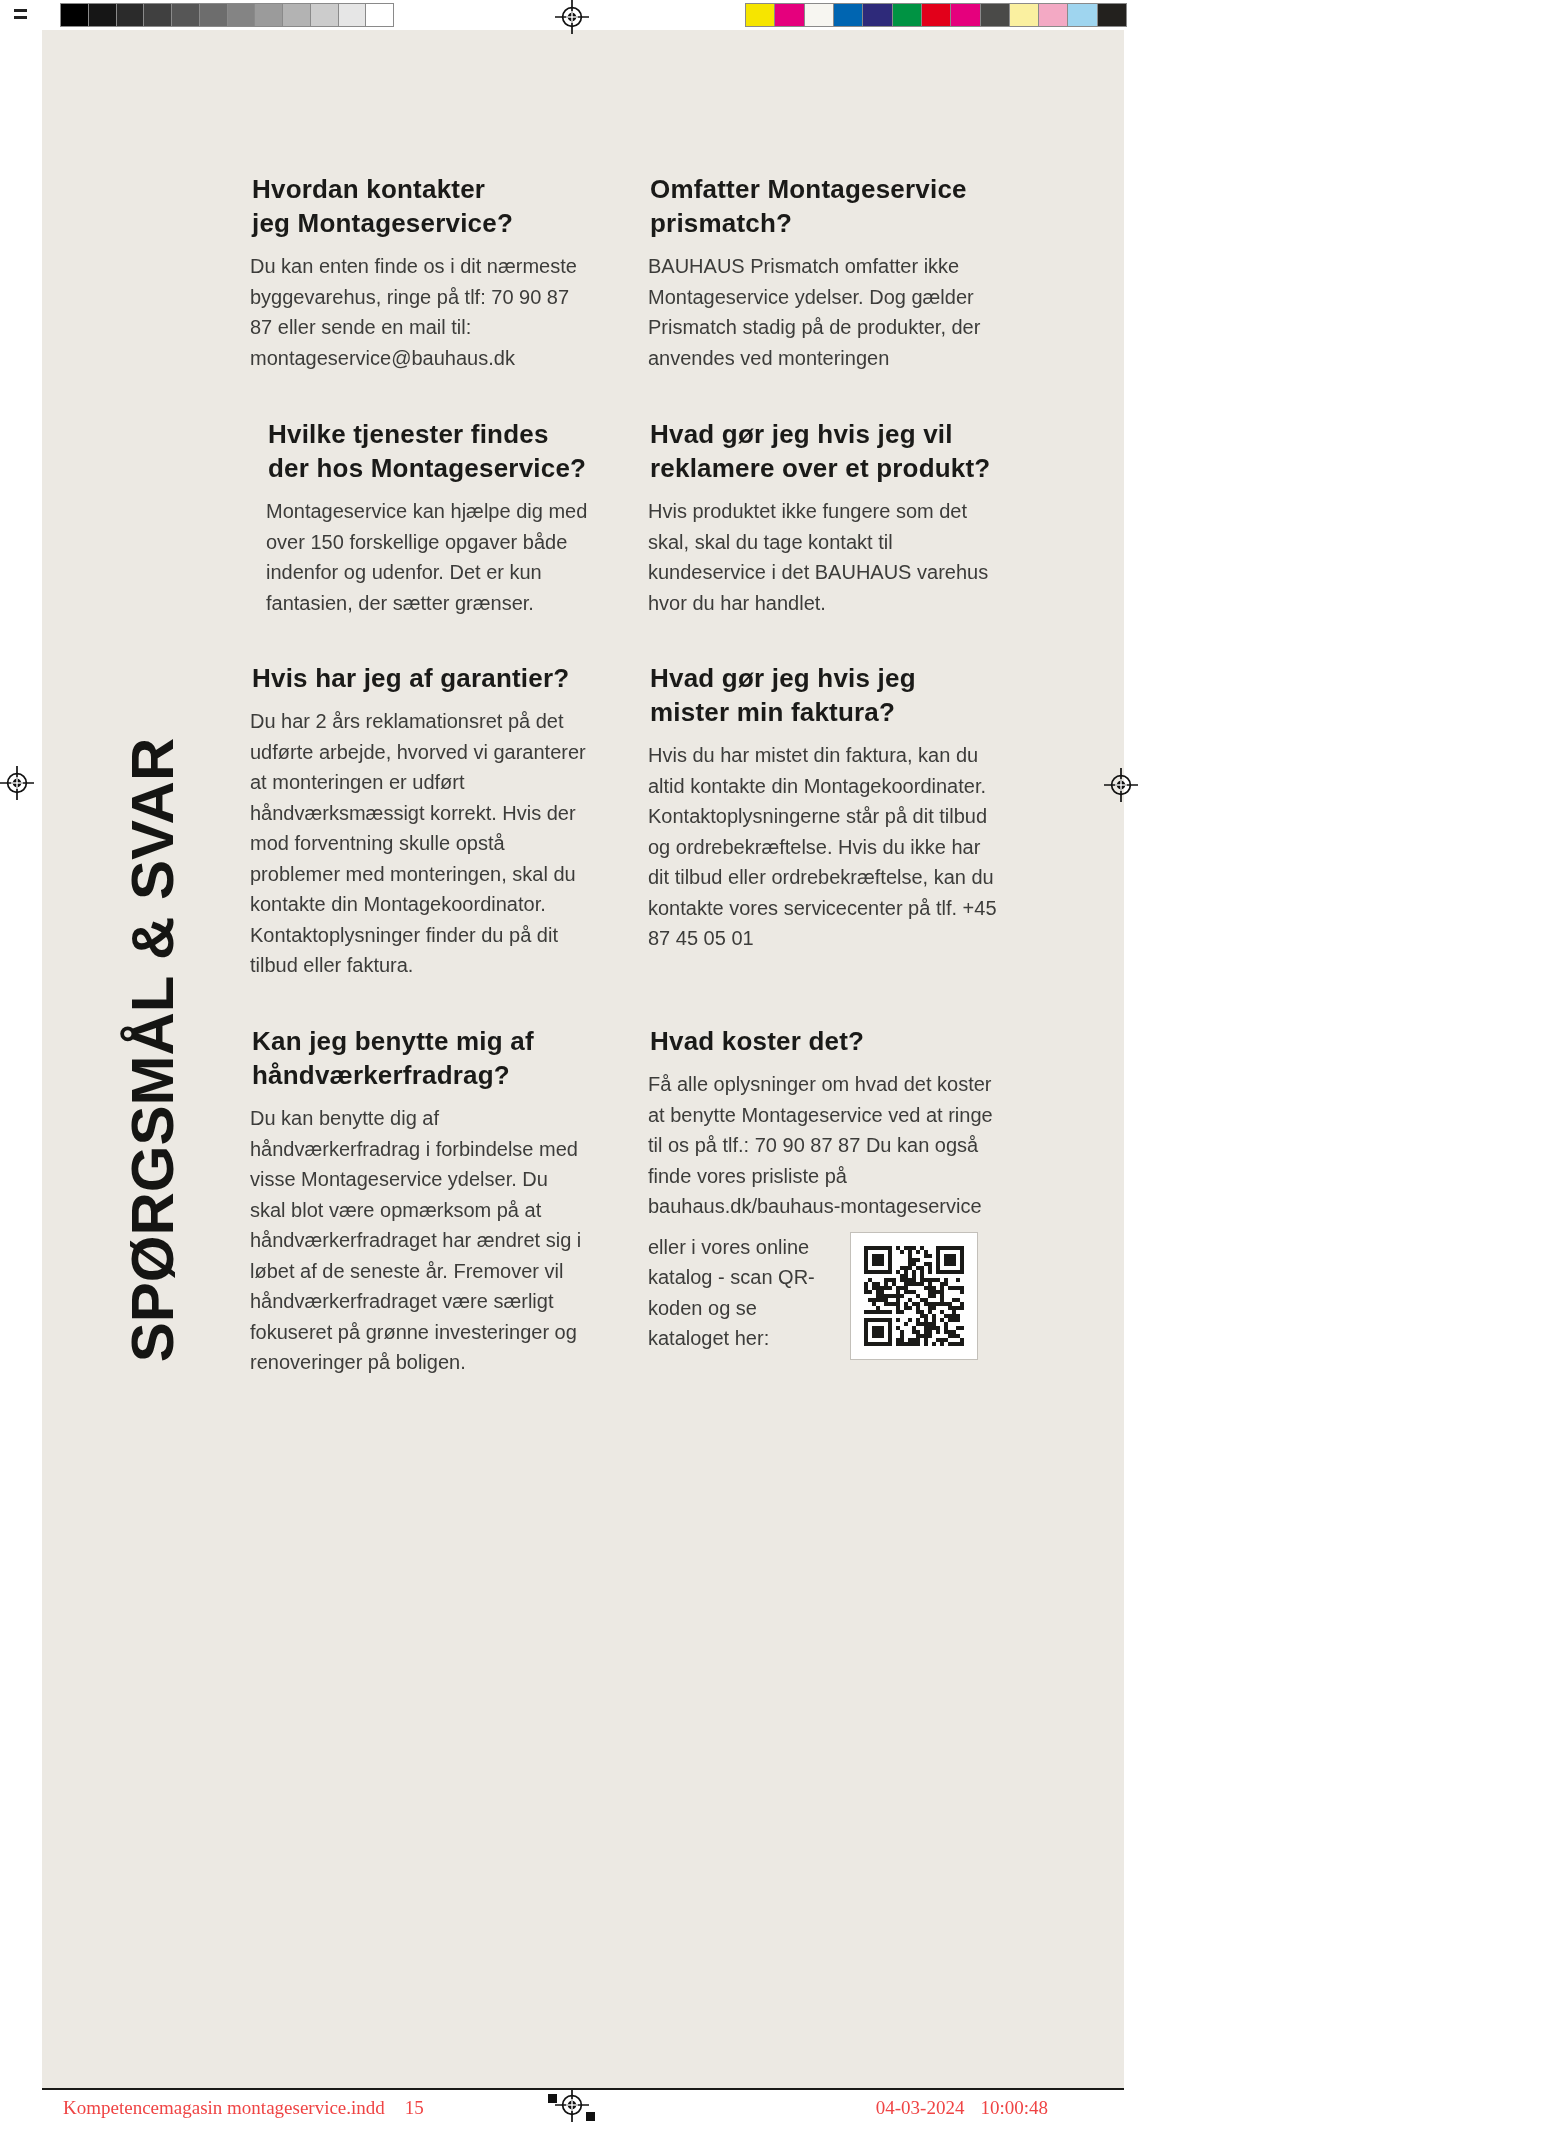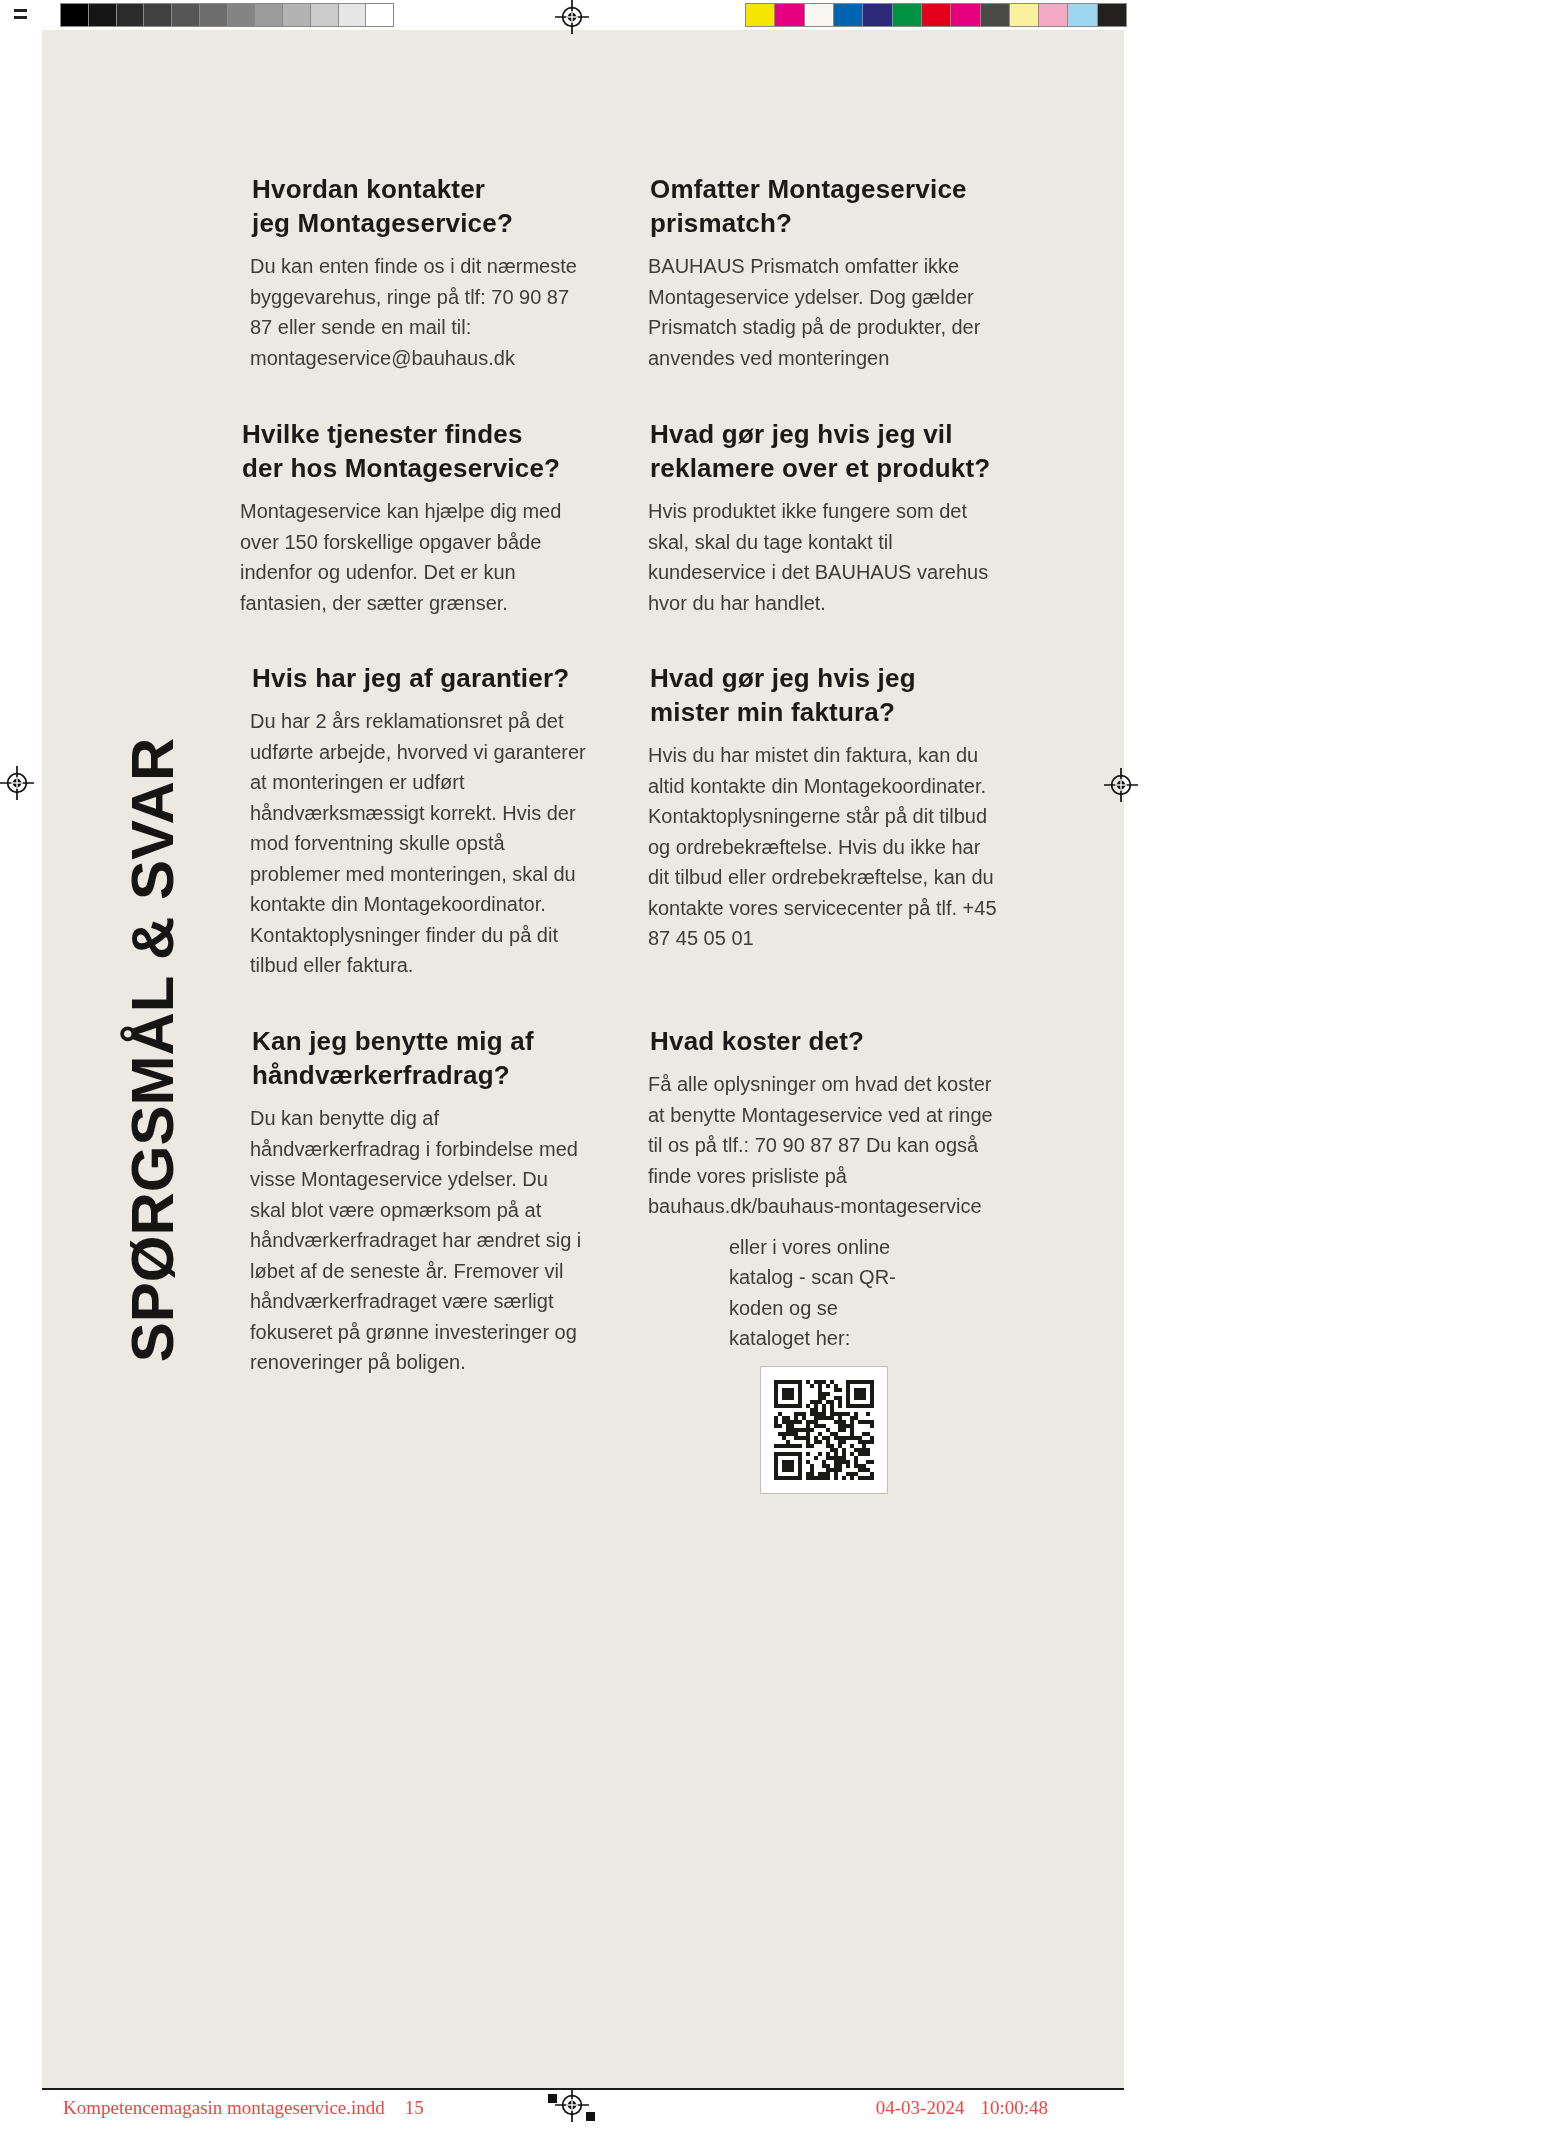--- a/index.html
+++ b/index.html
@@ -31,28 +31,28 @@
     white-space:nowrap;font-size:60px;font-weight:700;color:#151513;letter-spacing:0px;
   }
   
   .faq{position:absolute;color:var(--body,#3c3c3a);}
   .faq h3{
     margin:0 0 11px 2px;font-size:26px;line-height:34px;font-weight:700;
     color:var(--heading,#1a1a18);white-space:pre-line;letter-spacing:0.2px;
   }
   .faq p{margin:0;font-size:20px;line-height:30.5px;}
   .pos-l1{left:250px;top:172px;width:336px;}
-  .pos-l2{left:240px;top:417px;width:336px;}
+  .pos-l2{left:266px;top:417px;width:336px;}
   .pos-l3{left:250px;top:661px;width:336px;}
   .pos-l4{left:250px;top:1024px;width:336px;}
   .pos-r1{left:648px;top:172px;width:352px;}
   .pos-r2{left:648px;top:417px;width:352px;}
   .pos-r3{left:648px;top:661px;width:352px;}
   .pos-r4{left:648px;top:1024px;width:352px;}
-  .qr-row{display:flex;gap:12px;align-items:center;margin-top:10px;flex-direction:column;}
+  .qr-row{display:flex;gap:12px;align-items:flex-start;margin-top:10px;}
   .qr-row p{width:190px;}
   .qr{width:100px;height:100px;padding:13px;background:#ffffff;border:1px solid #c3c0ba;}
   
   .footer-rule{position:absolute;left:42px;top:2088px;width:1082px;height:2px;background:#1a1a18;}
   .footer-text{position:absolute;top:2097px;font-family:"Liberation Serif",serif;font-size:19px;color:#ef4444;}
   .footer-left{left:63px;}
   .footer-left .pg{margin-left:20px;}
   .footer-right{left:800px;width:248px;text-align:right;}
   .footer-right .tm{margin-left:16px;}
 </style>

